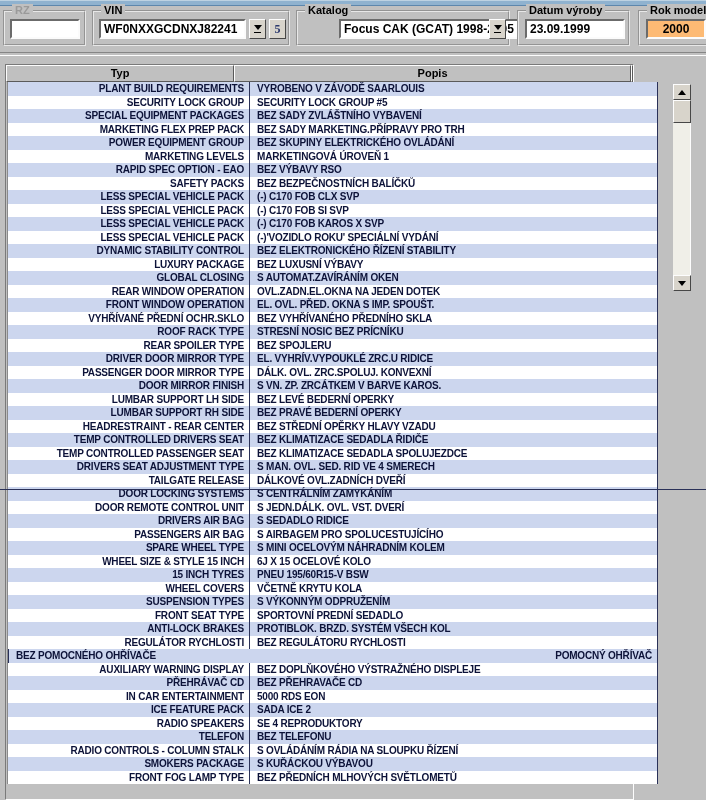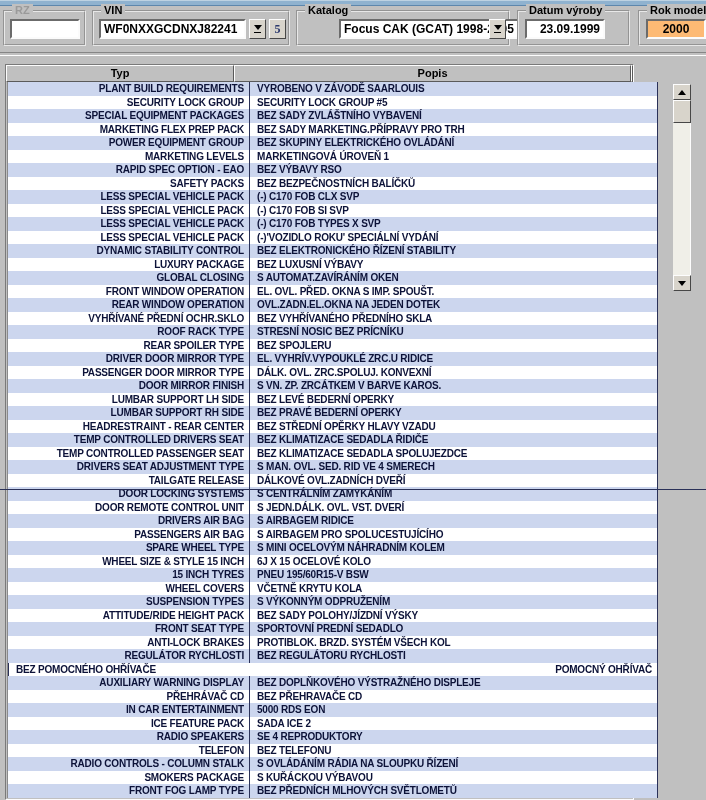--- a/index.html
+++ b/index.html
@@ -79,21 +79,21 @@
   <span class="glabel">Katalog</span>
   <input class="field" style="left: 5px; width: 182px; margin-left: 36px;" value="Focus CAK (GCAT) 1998-2005">
   <div class="sqbtn" style="left:191px;">
     <span class="dd-arrow"></span>
     <span class="dd-bar"></span>
   </div>
 </div>
 
 <div class="gbox" style="left:517px;width:113px;">
   <span class="glabel">Datum výroby</span>
-  <input class="field" style="left: 6px; width: 80px; text-align: right;" value="23.09.1999">
+  <input class="field" style="left: 6px; width: 100px; text-align: left;" value="23.09.1999">
 </div>
 
 <div class="gbox" style="left:638px;width:75px;">
   <span class="glabel">Rok modelu.</span>
   <input class="field gray" style="left: 6px; width: 60px; text-align: center;" readonly="" value="2000">
 </div>
 
 <div class="abs groove"></div>
 
 <div class="abs table-outer">
@@ -138,47 +138,47 @@
       <div class="row">
         <div class="cell typ">LESS SPECIAL VEHICLE PACK</div>
         <div class="cell popis">(-) C170 FOB CLX SVP</div>
       </div>
       <div class="row">
         <div class="cell typ">LESS SPECIAL VEHICLE PACK</div>
         <div class="cell popis">(-) C170 FOB SI SVP</div>
       </div>
       <div class="row">
         <div class="cell typ">LESS SPECIAL VEHICLE PACK</div>
-        <div class="cell popis">(-) C170 FOB TYPES X SVP</div>
+        <div class="cell popis">(-) C170 FOB KAROS X SVP</div>
       </div>
       <div class="row">
         <div class="cell typ">LESS SPECIAL VEHICLE PACK</div>
         <div class="cell popis">(-)'VOZIDLO ROKU' SPECIÁLNÍ VYDÁNÍ</div>
       </div>
       <div class="row">
         <div class="cell typ">DYNAMIC STABILITY CONTROL</div>
         <div class="cell popis">BEZ ELEKTRONICKÉHO ŘÍZENÍ STABILITY</div>
       </div>
       <div class="row">
         <div class="cell typ">LUXURY PACKAGE</div>
         <div class="cell popis">BEZ LUXUSNÍ VÝBAVY</div>
       </div>
       <div class="row">
         <div class="cell typ">GLOBAL CLOSING</div>
         <div class="cell popis">S AUTOMAT.ZAVÍRÁNÍM OKEN</div>
       </div>
       <div class="row">
+        <div class="cell typ">REAR WINDOW OPERATION</div>
+        <div class="cell popis">OVL.ZADN.EL.OKNA NA JEDEN DOTEK</div>
+      </div>
+      <div class="row">
         <div class="cell typ">FRONT WINDOW OPERATION</div>
         <div class="cell popis">EL. OVL. PŘED. OKNA S IMP. SPOUŠT.</div>
       </div>
       <div class="row">
-        <div class="cell typ">REAR WINDOW OPERATION</div>
-        <div class="cell popis">OVL.ZADN.EL.OKNA NA JEDEN DOTEK</div>
-      </div>
-      <div class="row">
         <div class="cell typ">VYHŘÍVANÉ PŘEDNÍ OCHR.SKLO</div>
         <div class="cell popis">BEZ VYHŘÍVANÉHO PŘEDNÍHO SKLA</div>
       </div>
       <div class="row">
         <div class="cell typ">ROOF RACK TYPE</div>
         <div class="cell popis">STRESNÍ NOSIC BEZ PRÍCNÍKU</div>
       </div>
       <div class="row">
         <div class="cell typ">REAR SPOILER TYPE</div>
         <div class="cell popis">BEZ SPOJLERU</div>
@@ -226,21 +226,21 @@
       <div class="row">
         <div class="cell typ">DOOR LOCKING SYSTEMS</div>
         <div class="cell popis">S CENTRÁLNÍM ZAMYKÁNÍM</div>
       </div>
       <div class="row">
         <div class="cell typ">DOOR REMOTE CONTROL UNIT</div>
         <div class="cell popis">S JEDN.DÁLK. OVL. VST. DVERÍ</div>
       </div>
       <div class="row">
         <div class="cell typ">DRIVERS AIR BAG</div>
-        <div class="cell popis">S AIRBAGEM RIDICE</div>
+        <div class="cell popis">S SEDADLO RIDICE</div>
       </div>
       <div class="row">
         <div class="cell typ">PASSENGERS AIR BAG</div>
         <div class="cell popis">S AIRBAGEM PRO SPOLUCESTUJÍCÍHO</div>
       </div>
       <div class="row">
         <div class="cell typ">SPARE WHEEL TYPE</div>
         <div class="cell popis">S MINI OCELOVÝM NÁHRADNÍM KOLEM</div>
       </div>
       <div class="row">
@@ -251,24 +251,20 @@
         <div class="cell typ">15 INCH TYRES</div>
         <div class="cell popis">PNEU 195/60R15-V BSW</div>
       </div>
       <div class="row">
         <div class="cell typ">WHEEL COVERS</div>
         <div class="cell popis">VČETNĚ KRYTU KOLA</div>
       </div>
       <div class="row">
         <div class="cell typ">SUSPENSION TYPES</div>
         <div class="cell popis">S VÝKONNÝM ODPRUŽENÍM</div>
-      </div>
-      <div class="row">
-        <div class="cell typ">ATTITUDE/RIDE HEIGHT PACK</div>
-        <div class="cell popis">BEZ SADY POLOHY/JÍZDNÍ VÝSKY</div>
       </div>
       <div class="row">
         <div class="cell typ">FRONT SEAT TYPE</div>
         <div class="cell popis">SPORTOVNÍ PREDNÍ SEDADLO</div>
       </div>
       <div class="row">
         <div class="cell typ">ANTI-LOCK BRAKES</div>
         <div class="cell popis">PROTIBLOK. BRZD. SYSTÉM VŠECH KOL</div>
       </div>
       <div class="row">

